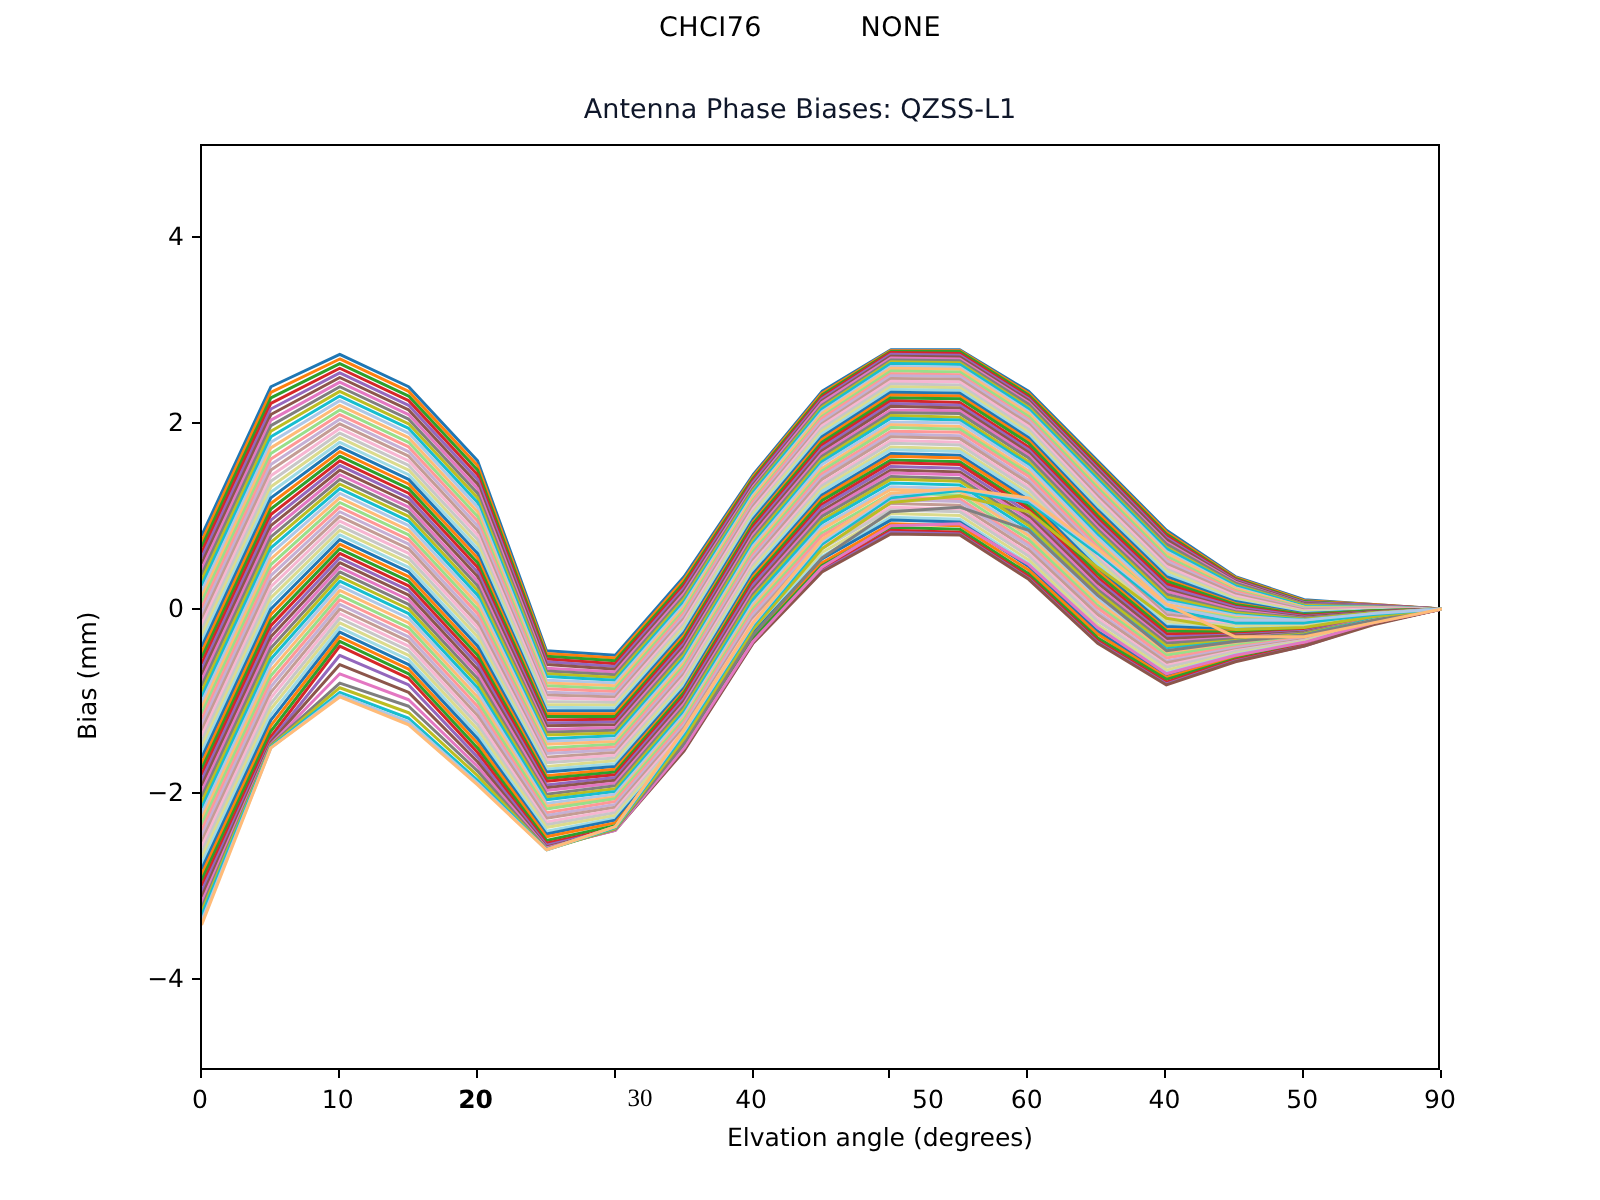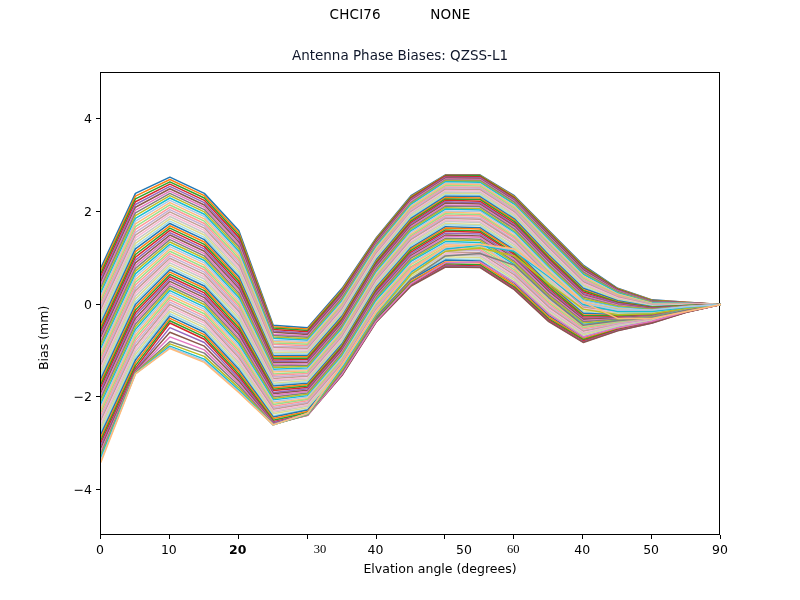--- a/index.html
+++ b/index.html
@@ -167,21 +167,21 @@
       <div class="xtick-label" style="left: 68.8889px;">10</div>
       <div class="xtick-mark" style="left: 68.8889px;"></div>
       <div class="xtick-label" style="left: 137.778px; font-weight: bold;">20</div>
       <div class="xtick-mark" style="left: 137.778px;"></div>
       <div class="xtick-label" style="left: 220px; font-family: Liberation Serif, serif;">30</div>
       <div class="xtick-mark" style="left: 206.667px;"></div>
       <div class="xtick-label" style="left: 275.556px;">40</div>
       <div class="xtick-mark" style="left: 275.556px;"></div>
       <div class="xtick-label" style="left: 364px;">50</div>
       <div class="xtick-mark" style="left: 344.444px;"></div>
-      <div class="xtick-label" style="left: 413.333px; font-family: Liberation Serif, serif;">60</div>
+      <div class="xtick-label" style="left: 413.333px;">60</div>
       <div class="xtick-mark" style="left: 413.333px;"></div>
       <div class="xtick-label" style="left: 482.222px;">40</div>
       <div class="xtick-mark" style="left: 482.222px;"></div>
       <div class="xtick-label" style="left: 551.111px;">50</div>
       <div class="xtick-mark" style="left: 551.111px;"></div>
       <div class="xtick-label" style="left: 620px;">90</div>
       <div class="xtick-mark" style="left: 620px;"></div>
     </div>
 
   <div class="xlabel">Elvation angle (degrees)</div>

